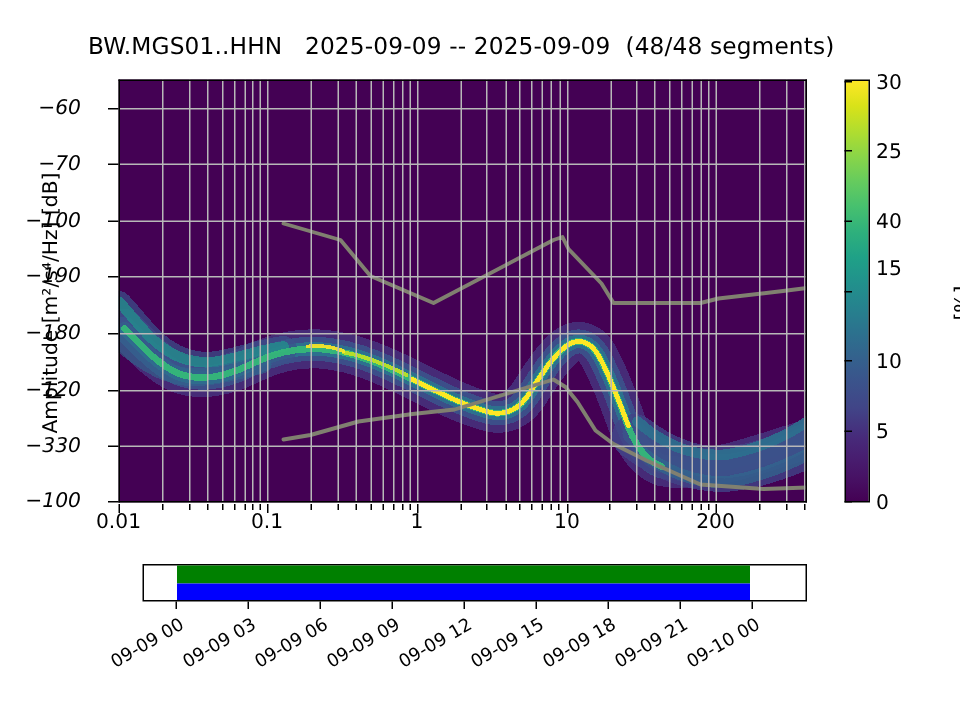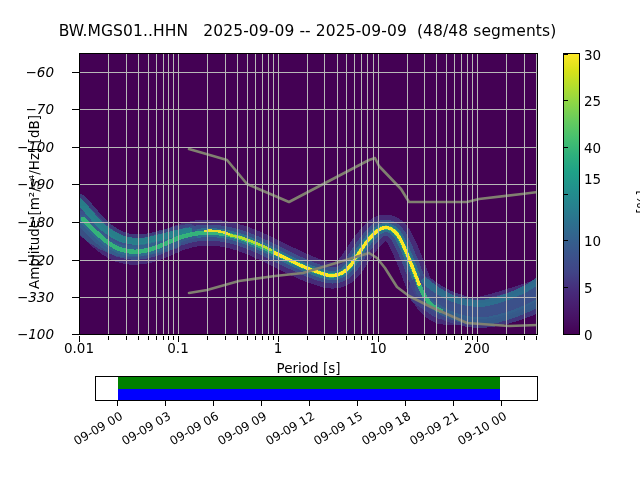--- a/index.html
+++ b/index.html
@@ -372,21 +372,20 @@
   <div class="xtick-mark minor" style="left:506px"></div>
   <div class="xtick-mark minor" style="left:524px"></div>
   <div class="xtick-mark minor" style="left:536px"></div>
 
   <div class="xtick-label" style="left:79px">0.01</div>
   <div class="xtick-label" style="left:178px">0.1</div>
   <div class="xtick-label" style="left:278px">1</div>
   <div class="xtick-label" style="left:378px">10</div>
   <div class="xtick-label" style="left:477px">200</div>
 
-  <div id="xlabel">Period [s]</div>
 
   <div id="colorbar-axes"></div>
   <div class="cbtick-mark" style="top:334px"></div>
   <div class="cbtick-mark" style="top:287px"></div>
   <div class="cbtick-mark" style="top:240px"></div>
   <div class="cbtick-mark" style="top:194px"></div>
   <div class="cbtick-mark" style="top:147px"></div>
   <div class="cbtick-mark" style="top:100px"></div>
   <div class="cbtick-mark" style="top:54px"></div>
 

